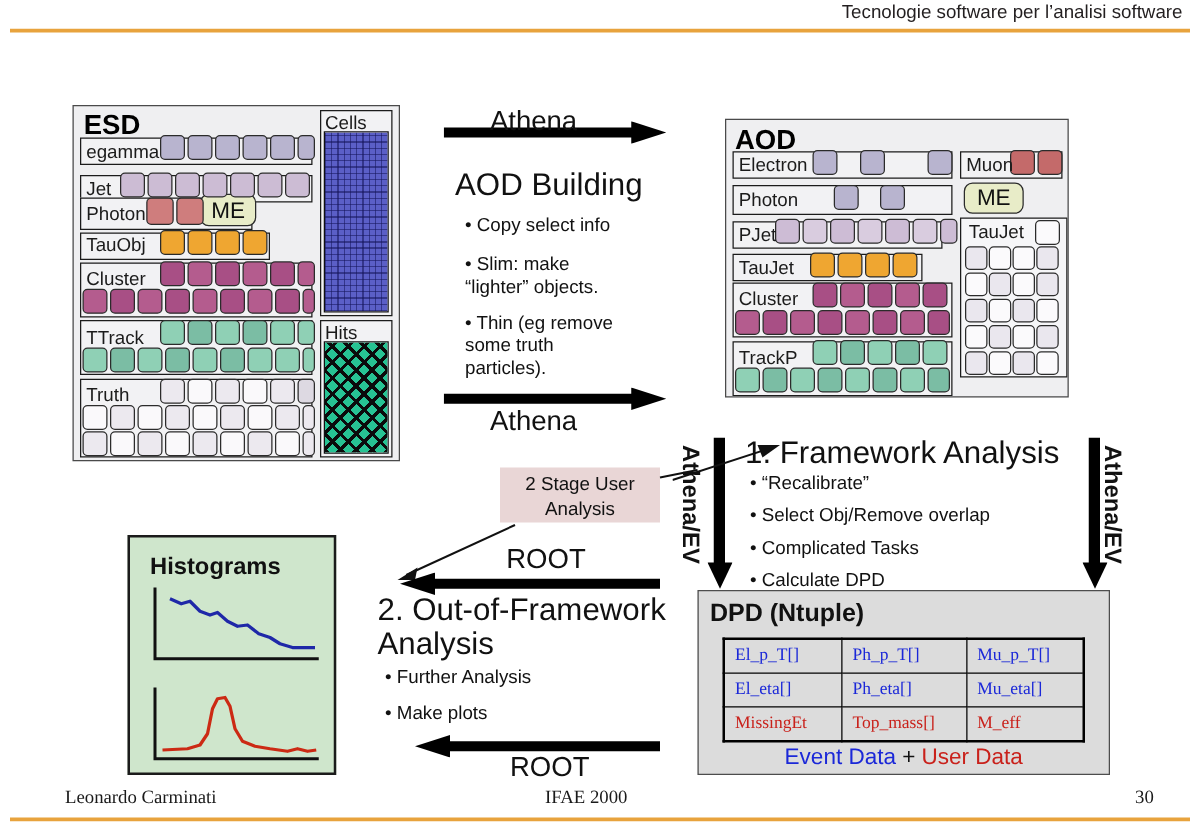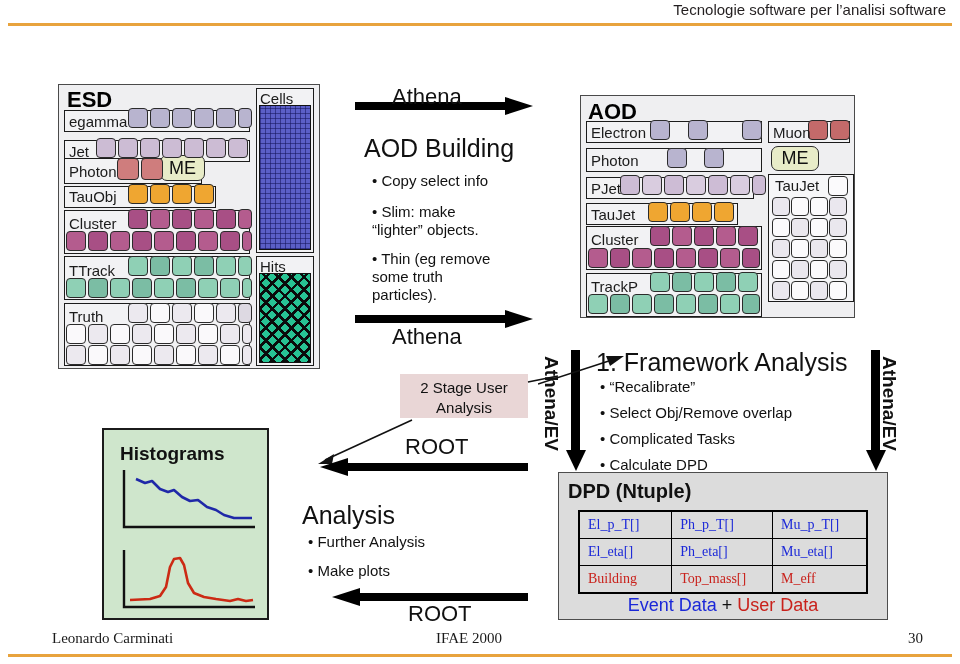--- a/index.html
+++ b/index.html
@@ -431,20 +431,21 @@
     <line x1="228" y1="8" x2="258" y2="2" stroke="#111" stroke-width="1.6"></line>
     <line x1="112" y1="46" x2="25" y2="86" stroke="#111" stroke-width="1.6"></line>
     <polygon points="18,90 34,80 32,90" fill="#111"></polygon>
   </svg>
 
   <div class="plain" style="left:405px;top:434px;">ROOT</div>
   <svg class="arrow" style="left:318px;top:458px;" width="210" height="18" viewBox="0 0 210 18">
     <rect x="28" y="5" width="182" height="8" fill="#000"></rect>
     <polygon points="30,0 2,9 30,18" fill="#000"></polygon>
   </svg>
+  <div class="h-big" style="left:302px;top:474px;">2. Out-of-Framework</div>
   <div class="h-big" style="left:302px;top:501px;">Analysis</div>
   <div class="bullet" style="left:308px;top:533px;">• Further Analysis</div>
   <div class="bullet" style="left:308px;top:562px;">• Make plots</div>
   <svg class="arrow" style="left:330px;top:588px;" width="198" height="18" viewBox="0 0 198 18">
     <rect x="28" y="5" width="170" height="8" fill="#000"></rect>
     <polygon points="30,0 2,9 30,18" fill="#000"></polygon>
   </svg>
   <div class="plain" style="left:408px;top:601px;">ROOT</div>
 
   <div class="vlabel" style="left:562px;top:356px;">Athena/EV</div>
@@ -477,21 +478,21 @@
       <td class="c-blue" style="width:96px;">El_p_T[]</td>
       <td class="c-blue" style="width:100px;">Ph_p_T[]</td>
       <td class="c-blue" style="width:94px;">Mu_p_T[]</td>
     </tr>
     <tr>
       <td class="c-blue">El_eta[]</td>
       <td class="c-blue">Ph_eta[]</td>
       <td class="c-blue">Mu_eta[]</td>
     </tr>
     <tr>
-      <td class="c-red">Building</td>
+      <td class="c-red">MissingEt</td>
       <td class="c-red">Top_mass[]</td>
       <td class="c-red">M_eff</td>
     </tr>
   </tbody>
     </table>
   <div class="dpd-foot" style="left:558px;top:595px;width:330px;">
     <span class="c-blue">Event Data</span><span style="color:#111;"> + </span><span class="c-red">User Data</span>
   </div>
 
   <div class="ftr ftr-left">Leonardo Carminati</div>

